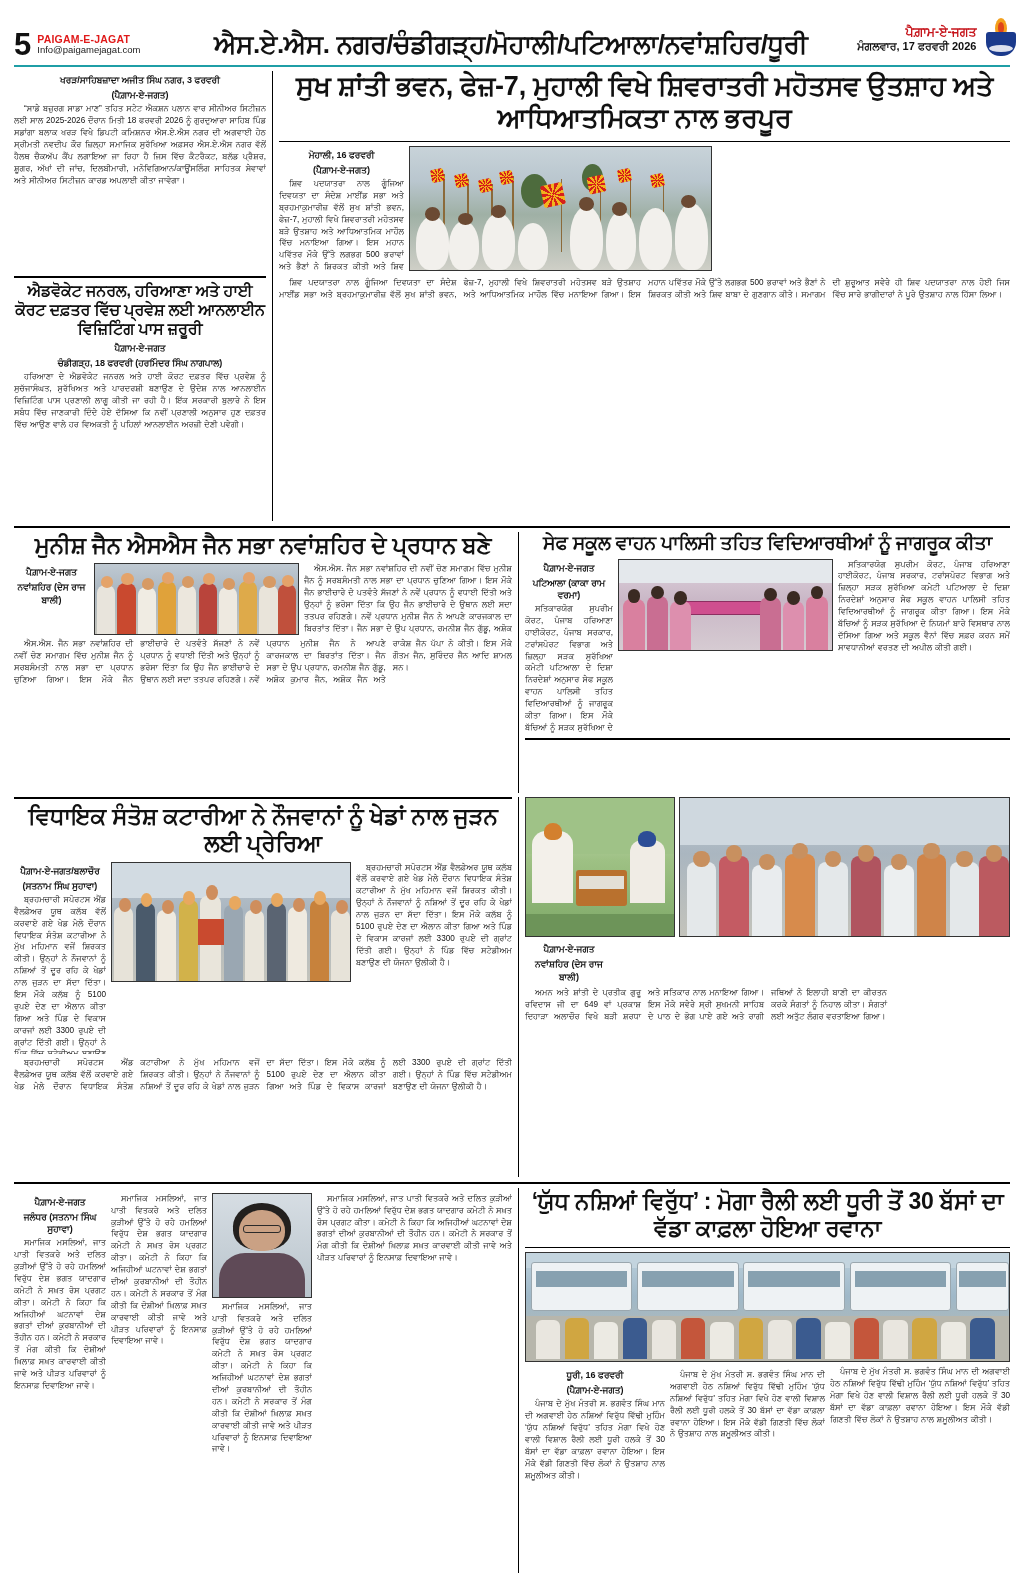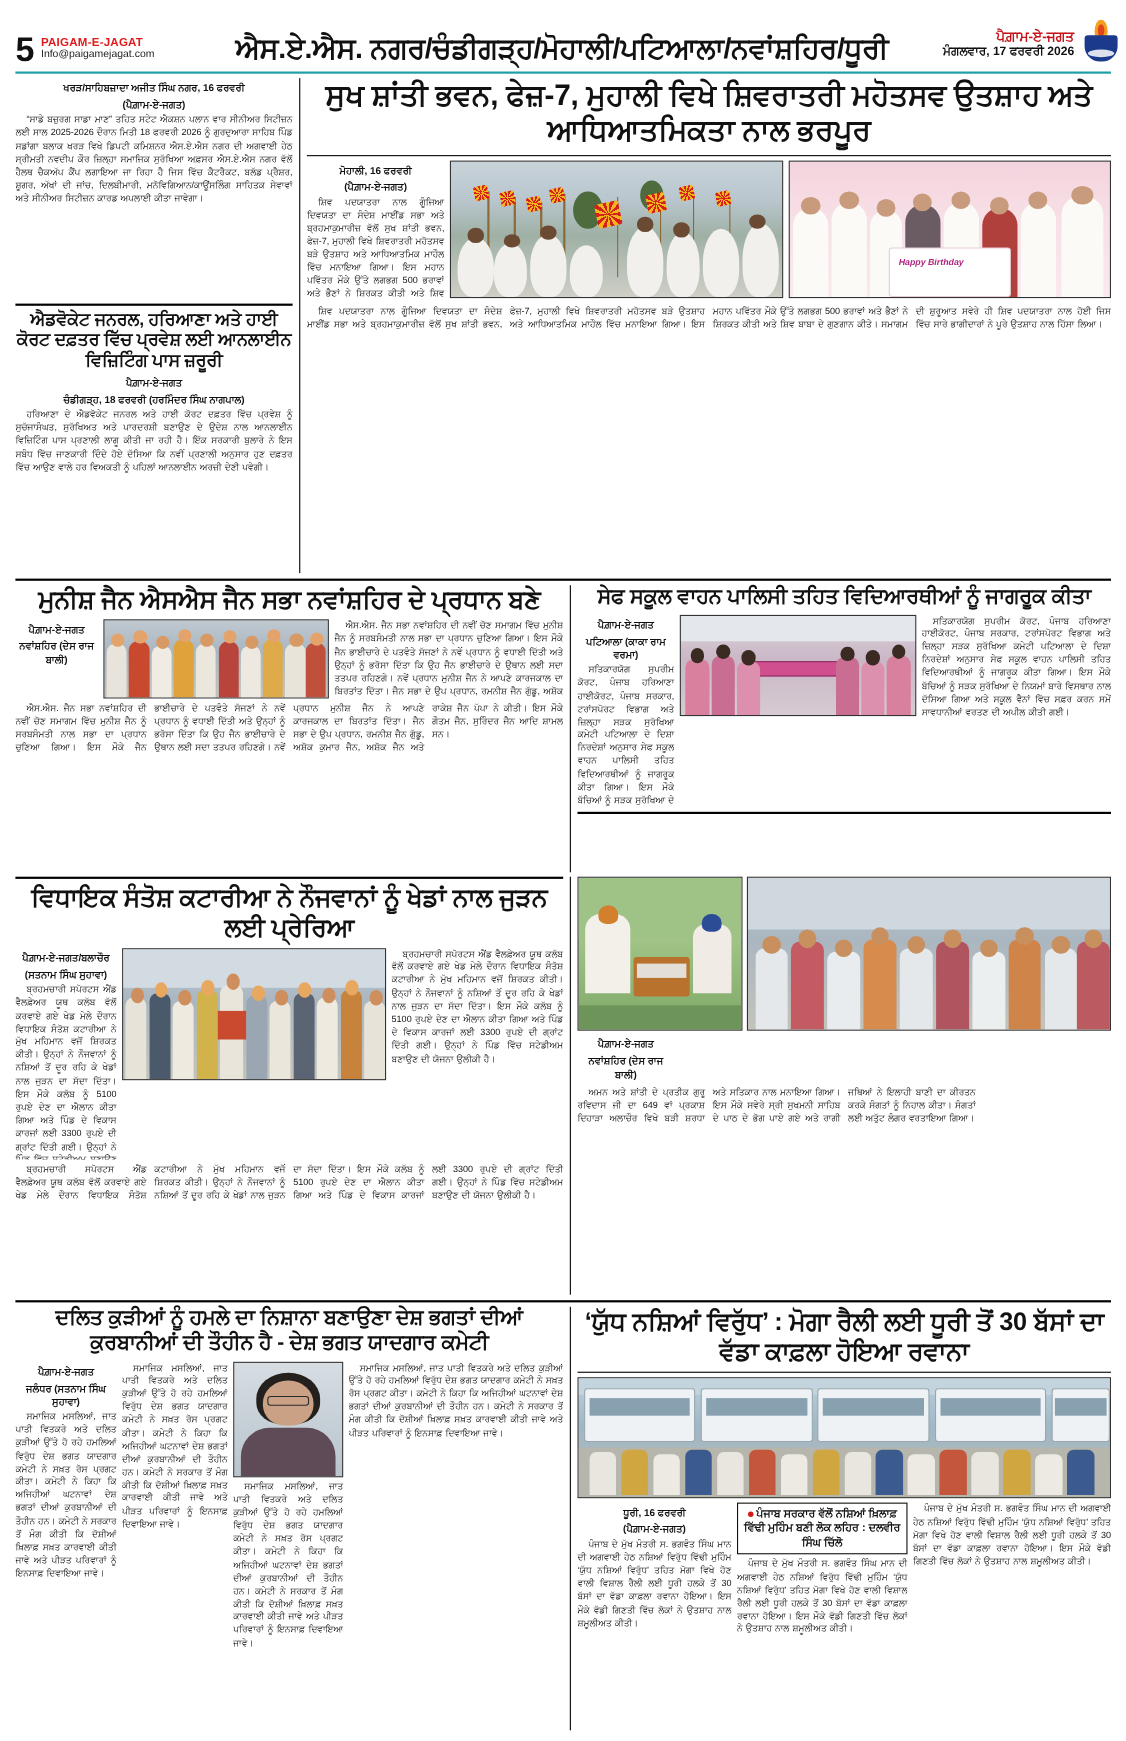--- a/index.html
+++ b/index.html
@@ -132,21 +132,21 @@
           <div class="cup"></div>
       </div>
     </div>
   </div>
   <div class="rule-teal"></div>
 
   <div class="cols" style="margin-top:4px;">
 
     <div style="width:252px;flex:0 0 252px;">
 
-      <div class="byline">ਖਰੜ/ਸਾਹਿਬਜ਼ਾਦਾ ਅਜੀਤ ਸਿੰਘ ਨਗਰ, 16 ਫਰਵਰੀ</div>
+      <div class="byline">ਖਰੜ/ਸਾਹਿਬਜ਼ਾਦਾ ਅਜੀਤ ਸਿੰਘ ਨਗਰ, 3 ਫਰਵਰੀ</div>
       <div class="byline pj">(ਪੈਗ਼ਾਮ-ਏ-ਜਗਤ)</div>
       <div class="body-col" style="height:170px;overflow:hidden;">
         <p>“ਸਾਡੇ ਬਜ਼ੁਰਗ ਸਾਡਾ ਮਾਣ” ਤਹਿਤ ਸਟੇਟ ਐਕਸ਼ਨ ਪਲਾਨ ਵਾਰ ਸੀਨੀਅਰ ਸਿਟੀਜ਼ਨ ਲਈ ਸਾਲ 2025-2026 ਦੌਰਾਨ ਮਿਤੀ 18 ਫਰਵਰੀ 2026 ਨੂੰ ਗੁਰਦੁਆਰਾ ਸਾਹਿਬ ਪਿੰਡ ਸਡਾਂਗਾ ਬਲਾਕ ਖਰੜ ਵਿਖੇ ਡਿਪਟੀ ਕਮਿਸ਼ਨਰ ਐਸ.ਏ.ਐਸ ਨਗਰ ਦੀ ਅਗਵਾਈ ਹੇਠ ਸ੍ਰੀਮਤੀ ਨਵਦੀਪ ਕੌਰ ਜ਼ਿਲ੍ਹਾ ਸਮਾਜਿਕ ਸੁਰੱਖਿਆ ਅਫ਼ਸਰ ਐਸ.ਏ.ਐਸ ਨਗਰ ਵੱਲੋਂ ਹੈਲਥ ਚੈਕਅੱਪ ਕੈਂਪ ਲਗਾਇਆ ਜਾ ਰਿਹਾ ਹੈ ਜਿਸ ਵਿੱਚ ਕੈਟਰੈਕਟ, ਬਲੱਡ ਪ੍ਰੈਸ਼ਰ, ਸ਼ੂਗਰ, ਅੱਖਾਂ ਦੀ ਜਾਂਚ, ਦਿਲਬੀਮਾਰੀ, ਮਨੋਵਿਗਿਆਨ/ਕਾਊਂਸਲਿੰਗ ਸਾਹਿਤਕ ਸੇਵਾਵਾਂ ਅਤੇ ਸੀਨੀਅਰ ਸਿਟੀਜ਼ਨ ਕਾਰਡ ਅਪਲਾਈ ਕੀਤਾ ਜਾਵੇਗਾ।</p>
       </div>
 
       <div class="rule-thin2" style="margin:3px 0 4px 0;"></div>
 
       <div class="hl hl-sm">ਐਡਵੋਕੇਟ ਜਨਰਲ, ਹਰਿਆਣਾ ਅਤੇ ਹਾਈ ਕੋਰਟ ਦਫ਼ਤਰ ਵਿੱਚ ਪ੍ਰਵੇਸ਼ ਲਈ ਆਨਲਾਈਨ ਵਿਜ਼ਿਟਿੰਗ ਪਾਸ ਜ਼ਰੂਰੀ</div>
       <div class="byline pj">ਪੈਗ਼ਾਮ-ਏ-ਜਗਤ</div>
       <div class="byline">ਚੰਡੀਗੜ੍ਹ, 18 ਫਰਵਰੀ (ਹਰਮਿੰਦਰ ਸਿੰਘ ਨਾਗਪਾਲ)</div>
@@ -201,40 +201,20 @@
           <div class="pp" style="left:76%;bottom:0;width:11%;height:50%;"></div>
           <div class="pp" style="left:88%;bottom:0;width:11%;height:54%;"></div>
           <div class="hd" style="left:5%;bottom:40%;width:5%;height:11%;"></div>
           <div class="hd" style="left:16%;bottom:36%;width:5%;height:10%;"></div>
           <div class="hd" style="left:27%;bottom:42%;width:5%;height:11%;"></div>
           <div class="hd" style="left:56%;bottom:48%;width:5%;height:11%;"></div>
           <div class="hd" style="left:67%;bottom:44%;width:5%;height:11%;"></div>
           <div class="hd" style="left:90%;bottom:50%;width:5%;height:11%;"></div>
         </div>
 
-        <div class="ph ph-bday bd" style="flex:1;height:125px;">
-          <div class="fig" style="left:1%;width:11%;height:66%;"></div>
-          <div class="fhead" style="left:3.5%;top:26%;width:6%;height:13%;"></div>
-          <div class="fig" style="left:13%;width:11%;height:70%;"></div>
-          <div class="fhead" style="left:15.5%;top:22%;width:6%;height:13%;"></div>
-          <div class="fig" style="left:25%;width:10%;height:64%;"></div>
-          <div class="fhead" style="left:27%;top:28%;width:6%;height:13%;"></div>
-          <div class="fig" style="left:36%;width:11%;height:68%;background:#6b5b63;"></div>
-          <div class="fhead" style="left:38.5%;top:24%;width:6%;height:13%;"></div>
-          <div class="fig" style="left:48%;width:11%;height:70%;"></div>
-          <div class="fhead" style="left:50.5%;top:22%;width:6%;height:13%;"></div>
-          <div class="fig" style="left:60%;width:11%;height:66%;background:#b0403c;"></div>
-          <div class="fhead" style="left:62.5%;top:26%;width:6%;height:13%;"></div>
-          <div class="fig" style="left:72%;width:11%;height:70%;"></div>
-          <div class="fhead" style="left:74.5%;top:22%;width:6%;height:13%;"></div>
-          <div class="fig" style="left:85%;width:13%;height:74%;"></div>
-          <div class="fhead" style="left:88%;top:18%;width:7%;height:14%;"></div>
-          <div class="cake"></div>
-          <div class="hb">Happy Birthday</div>
-        </div>
       </div>
 
       <div class="body-col" style="column-count:4;column-gap:7px;height:195px;overflow:hidden;margin-top:4px;">
         <p>ਸ਼ਿਵ ਪਦਯਾਤਰਾ ਨਾਲ ਗੂੰਜਿਆ ਦਿਵਯਤਾ ਦਾ ਸੰਦੇਸ਼ ਮਾਈਂਡ ਸਭਾ ਅਤੇ ਬ੍ਰਹਮਾਕੁਮਾਰੀਜ਼ ਵੱਲੋਂ ਸੁਖ ਸ਼ਾਂਤੀ ਭਵਨ, ਫੇਜ਼-7, ਮੁਹਾਲੀ ਵਿਖੇ ਸ਼ਿਵਰਾਤਰੀ ਮਹੋਤਸਵ ਬੜੇ ਉਤਸ਼ਾਹ ਅਤੇ ਆਧਿਆਤਮਿਕ ਮਾਹੌਲ ਵਿੱਚ ਮਨਾਇਆ ਗਿਆ। ਇਸ ਮਹਾਨ ਪਵਿੱਤਰ ਮੌਕੇ ਉੱਤੇ ਲਗਭਗ 500 ਭਰਾਵਾਂ ਅਤੇ ਭੈਣਾਂ ਨੇ ਸ਼ਿਰਕਤ ਕੀਤੀ ਅਤੇ ਸ਼ਿਵ ਬਾਬਾ ਦੇ ਗੁਣਗਾਨ ਕੀਤੇ। ਸਮਾਗਮ ਦੀ ਸ਼ੁਰੂਆਤ ਸਵੇਰੇ ਹੀ ਸ਼ਿਵ ਪਦਯਾਤਰਾ ਨਾਲ ਹੋਈ ਜਿਸ ਵਿੱਚ ਸਾਰੇ ਭਾਗੀਦਾਰਾਂ ਨੇ ਪੂਰੇ ਉਤਸ਼ਾਹ ਨਾਲ ਹਿੱਸਾ ਲਿਆ।</p>
       </div>
     </div>
   </div>
 
   <div class="rule-thin2" style="margin:5px 0 4px 0;"></div>
 
@@ -413,21 +393,20 @@
       <div class="body-col" style="column-count:4;column-gap:7px;height:190px;overflow:hidden;margin-top:2px;">
         <p>ਅਮਨ ਅਤੇ ਸ਼ਾਂਤੀ ਦੇ ਪ੍ਰਤੀਕ ਗੁਰੂ ਰਵਿਦਾਸ ਜੀ ਦਾ 649 ਵਾਂ ਪ੍ਰਕਾਸ਼ ਦਿਹਾੜਾ ਅਲਾਚੌਰ ਵਿਖੇ ਬੜੀ ਸ਼ਰਧਾ ਅਤੇ ਸਤਿਕਾਰ ਨਾਲ ਮਨਾਇਆ ਗਿਆ। ਇਸ ਮੌਕੇ ਸਵੇਰੇ ਸ੍ਰੀ ਸੁਖਮਨੀ ਸਾਹਿਬ ਦੇ ਪਾਠ ਦੇ ਭੋਗ ਪਾਏ ਗਏ ਅਤੇ ਰਾਗੀ ਜਥਿਆਂ ਨੇ ਇਲਾਹੀ ਬਾਣੀ ਦਾ ਕੀਰਤਨ ਕਰਕੇ ਸੰਗਤਾਂ ਨੂੰ ਨਿਹਾਲ ਕੀਤਾ। ਸੰਗਤਾਂ ਲਈ ਅਤੁੱਟ ਲੰਗਰ ਵਰਤਾਇਆ ਗਿਆ।</p>
       </div>
     </div>
   </div>
 
   <div class="rule-thin2" style="margin:5px 0 4px 0;"></div>
 
   <div class="cols">
     <div style="width:498px;flex:0 0 498px;">
-      <div class="hl hl-md">ਦਲਿਤ ਕੁੜੀਆਂ ਨੂੰ ਹਮਲੇ ਦਾ ਨਿਸ਼ਾਨਾ ਬਣਾਉਣਾ ਦੇਸ਼ ਭਗਤਾਂ ਦੀਆਂ ਕੁਰਬਾਨੀਆਂ ਦੀ ਤੌਹੀਨ ਹੈ - ਦੇਸ਼ ਭਗਤ ਯਾਦਗਾਰ ਕਮੇਟੀ</div>
       <div style="display:flex;gap:5px;margin-top:5px;">
         <div style="width:92px;flex:0 0 92px;">
           <div class="byline pj">ਪੈਗ਼ਾਮ-ਏ-ਜਗਤ</div>
           <div class="byline">ਜਲੰਧਰ (ਸਤਨਾਮ ਸਿੰਘ ਸੁਹਾਵਾ)</div>
           <div class="body-col" style="height:265px;overflow:hidden;">
             <p>ਸਮਾਜਿਕ ਮਸਲਿਆਂ, ਜਾਤ ਪਾਤੀ ਵਿਤਕਰੇ ਅਤੇ ਦਲਿਤ ਕੁੜੀਆਂ ਉੱਤੇ ਹੋ ਰਹੇ ਹਮਲਿਆਂ ਵਿਰੁੱਧ ਦੇਸ਼ ਭਗਤ ਯਾਦਗਾਰ ਕਮੇਟੀ ਨੇ ਸਖ਼ਤ ਰੋਸ ਪ੍ਰਗਟ ਕੀਤਾ। ਕਮੇਟੀ ਨੇ ਕਿਹਾ ਕਿ ਅਜਿਹੀਆਂ ਘਟਨਾਵਾਂ ਦੇਸ਼ ਭਗਤਾਂ ਦੀਆਂ ਕੁਰਬਾਨੀਆਂ ਦੀ ਤੌਹੀਨ ਹਨ। ਕਮੇਟੀ ਨੇ ਸਰਕਾਰ ਤੋਂ ਮੰਗ ਕੀਤੀ ਕਿ ਦੋਸ਼ੀਆਂ ਖ਼ਿਲਾਫ਼ ਸਖ਼ਤ ਕਾਰਵਾਈ ਕੀਤੀ ਜਾਵੇ ਅਤੇ ਪੀੜਤ ਪਰਿਵਾਰਾਂ ਨੂੰ ਇਨਸਾਫ਼ ਦਿਵਾਇਆ ਜਾਵੇ।</p>
           </div>
         </div>
         <div class="body-col" style="width:96px;flex:0 0 96px;height:285px;overflow:hidden;">
           <p>ਸਮਾਜਿਕ ਮਸਲਿਆਂ, ਜਾਤ ਪਾਤੀ ਵਿਤਕਰੇ ਅਤੇ ਦਲਿਤ ਕੁੜੀਆਂ ਉੱਤੇ ਹੋ ਰਹੇ ਹਮਲਿਆਂ ਵਿਰੁੱਧ ਦੇਸ਼ ਭਗਤ ਯਾਦਗਾਰ ਕਮੇਟੀ ਨੇ ਸਖ਼ਤ ਰੋਸ ਪ੍ਰਗਟ ਕੀਤਾ। ਕਮੇਟੀ ਨੇ ਕਿਹਾ ਕਿ ਅਜਿਹੀਆਂ ਘਟਨਾਵਾਂ ਦੇਸ਼ ਭਗਤਾਂ ਦੀਆਂ ਕੁਰਬਾਨੀਆਂ ਦੀ ਤੌਹੀਨ ਹਨ। ਕਮੇਟੀ ਨੇ ਸਰਕਾਰ ਤੋਂ ਮੰਗ ਕੀਤੀ ਕਿ ਦੋਸ਼ੀਆਂ ਖ਼ਿਲਾਫ਼ ਸਖ਼ਤ ਕਾਰਵਾਈ ਕੀਤੀ ਜਾਵੇ ਅਤੇ ਪੀੜਤ ਪਰਿਵਾਰਾਂ ਨੂੰ ਇਨਸਾਫ਼ ਦਿਵਾਇਆ ਜਾਵੇ।</p>
@@ -486,25 +465,20 @@
 
       <div style="display:flex;gap:5px;margin-top:4px;">
         <div style="width:140px;flex:0 0 140px;">
           <div class="byline">ਧੂਰੀ, 16 ਫਰਵਰੀ</div>
           <div class="byline pj">(ਪੈਗ਼ਾਮ-ਏ-ਜਗਤ)</div>
           <div class="body-col" style="height:175px;overflow:hidden;">
             <p>ਪੰਜਾਬ ਦੇ ਮੁੱਖ ਮੰਤਰੀ ਸ. ਭਗਵੰਤ ਸਿੰਘ ਮਾਨ ਦੀ ਅਗਵਾਈ ਹੇਠ ਨਸ਼ਿਆਂ ਵਿਰੁੱਧ ਵਿੱਢੀ ਮੁਹਿੰਮ ‘ਯੁੱਧ ਨਸ਼ਿਆਂ ਵਿਰੁੱਧ’ ਤਹਿਤ ਮੋਗਾ ਵਿਖੇ ਹੋਣ ਵਾਲੀ ਵਿਸ਼ਾਲ ਰੈਲੀ ਲਈ ਧੂਰੀ ਹਲਕੇ ਤੋਂ 30 ਬੱਸਾਂ ਦਾ ਵੱਡਾ ਕਾਫ਼ਲਾ ਰਵਾਨਾ ਹੋਇਆ। ਇਸ ਮੌਕੇ ਵੱਡੀ ਗਿਣਤੀ ਵਿੱਚ ਲੋਕਾਂ ਨੇ ਉਤਸ਼ਾਹ ਨਾਲ ਸ਼ਮੂਲੀਅਤ ਕੀਤੀ।</p>
           </div>
         </div>
         <div style="width:155px;flex:0 0 155px;">
-          <div class="boxed">
-            <div class="bhead">
-              <span class="bullet-dot"></span><span>ਪੰਜਾਬ ਸਰਕਾਰ ਵੱਲੋਂ ਨਸ਼ਿਆਂ ਖ਼ਿਲਾਫ਼ ਵਿੱਢੀ ਮੁਹਿੰਮ ਬਣੀ ਲੋਕ ਲਹਿਰ : ਦਲਵੀਰ ਸਿੰਘ ਚਿੱਲੋ</span>
-            </div>
-          </div>
           <div class="body-col" style="height:150px;overflow:hidden;margin-top:3px;">
             <p>ਪੰਜਾਬ ਦੇ ਮੁੱਖ ਮੰਤਰੀ ਸ. ਭਗਵੰਤ ਸਿੰਘ ਮਾਨ ਦੀ ਅਗਵਾਈ ਹੇਠ ਨਸ਼ਿਆਂ ਵਿਰੁੱਧ ਵਿੱਢੀ ਮੁਹਿੰਮ ‘ਯੁੱਧ ਨਸ਼ਿਆਂ ਵਿਰੁੱਧ’ ਤਹਿਤ ਮੋਗਾ ਵਿਖੇ ਹੋਣ ਵਾਲੀ ਵਿਸ਼ਾਲ ਰੈਲੀ ਲਈ ਧੂਰੀ ਹਲਕੇ ਤੋਂ 30 ਬੱਸਾਂ ਦਾ ਵੱਡਾ ਕਾਫ਼ਲਾ ਰਵਾਨਾ ਹੋਇਆ। ਇਸ ਮੌਕੇ ਵੱਡੀ ਗਿਣਤੀ ਵਿੱਚ ਲੋਕਾਂ ਨੇ ਉਤਸ਼ਾਹ ਨਾਲ ਸ਼ਮੂਲੀਅਤ ਕੀਤੀ।</p>
           </div>
         </div>
         <div class="body-col" style="flex:1;height:205px;overflow:hidden;">
           <p>ਪੰਜਾਬ ਦੇ ਮੁੱਖ ਮੰਤਰੀ ਸ. ਭਗਵੰਤ ਸਿੰਘ ਮਾਨ ਦੀ ਅਗਵਾਈ ਹੇਠ ਨਸ਼ਿਆਂ ਵਿਰੁੱਧ ਵਿੱਢੀ ਮੁਹਿੰਮ ‘ਯੁੱਧ ਨਸ਼ਿਆਂ ਵਿਰੁੱਧ’ ਤਹਿਤ ਮੋਗਾ ਵਿਖੇ ਹੋਣ ਵਾਲੀ ਵਿਸ਼ਾਲ ਰੈਲੀ ਲਈ ਧੂਰੀ ਹਲਕੇ ਤੋਂ 30 ਬੱਸਾਂ ਦਾ ਵੱਡਾ ਕਾਫ਼ਲਾ ਰਵਾਨਾ ਹੋਇਆ। ਇਸ ਮੌਕੇ ਵੱਡੀ ਗਿਣਤੀ ਵਿੱਚ ਲੋਕਾਂ ਨੇ ਉਤਸ਼ਾਹ ਨਾਲ ਸ਼ਮੂਲੀਅਤ ਕੀਤੀ।</p>
         </div>
       </div>
     </div>
   </div>

